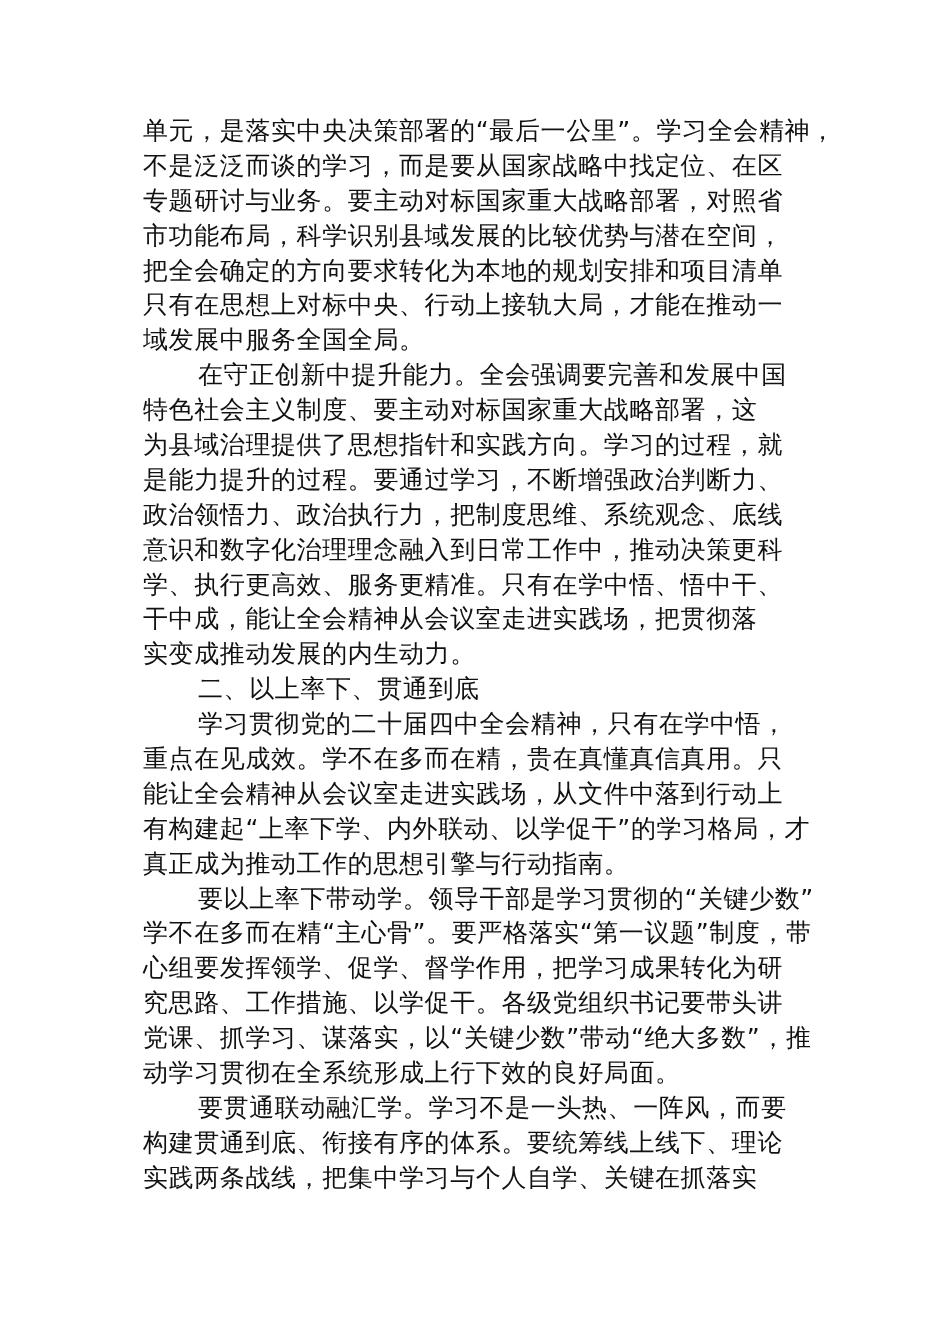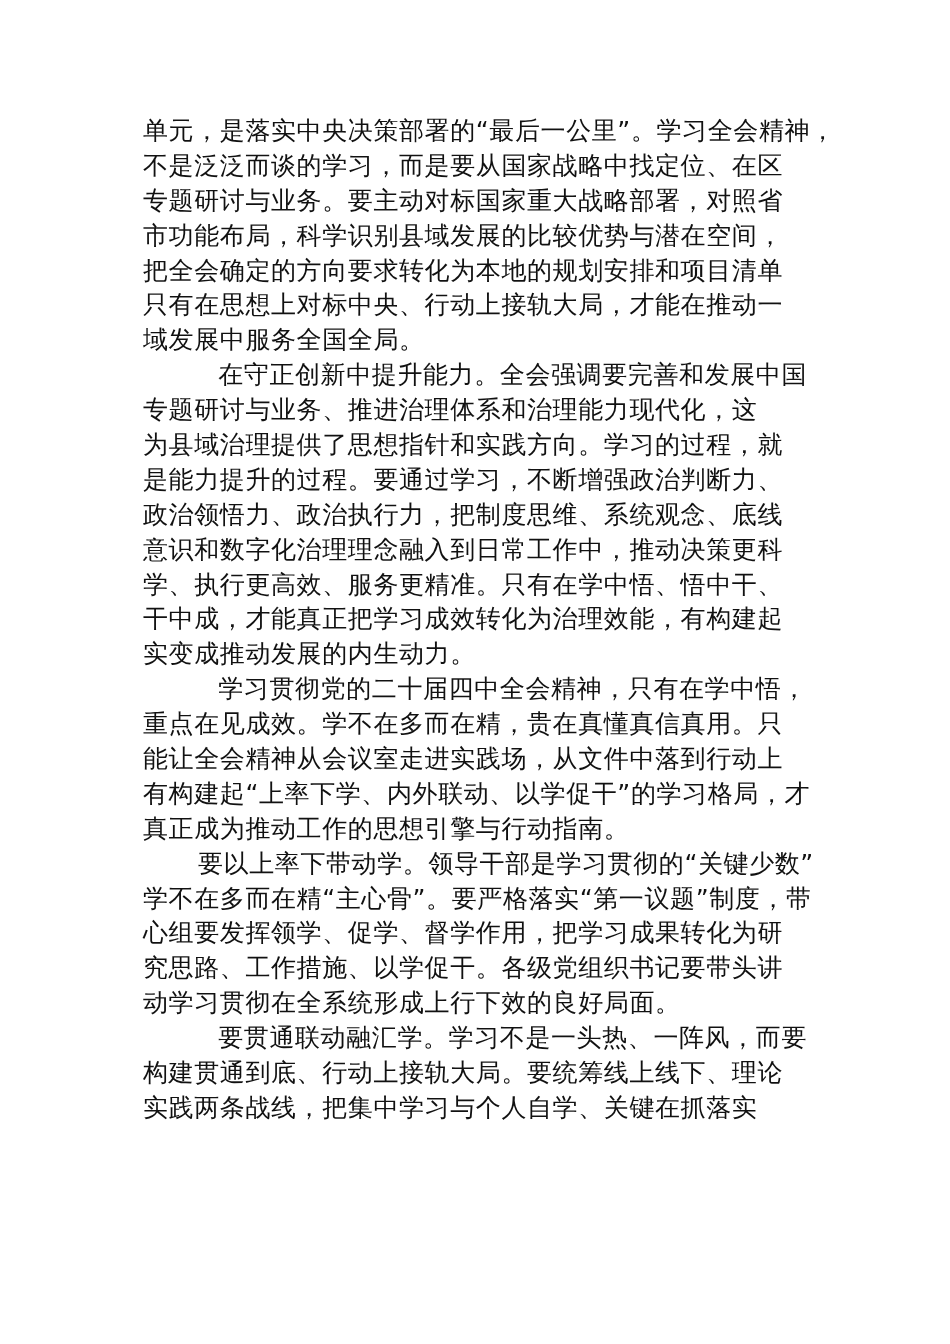--- a/index.html
+++ b/index.html
@@ -24,55 +24,56 @@
   .line {
     display: block;
     height: 34.9px;
     line-height: 34.9px;
     font-size: 25px;
     white-space: nowrap;
     letter-spacing: 0.6px;
   }
   .indent {
     padding-left: 55px;
-    text-align: right;
   }
 </style>
 </head>
 <body>
 
 <div class="page">
 
   <span class="line">单元，是落实中央决策部署的“最后一公里”。学习全会精神，</span>
   <span class="line">不是泛泛而谈的学习，而是要从国家战略中找定位、在区</span>
   <span class="line">专题研讨与业务。要主动对标国家重大战略部署，对照省</span>
   <span class="line">市功能布局，科学识别县域发展的比较优势与潜在空间，</span>
   <span class="line">把全会确定的方向要求转化为本地的规划安排和项目清单</span>
   <span class="line">只有在思想上对标中央、行动上接轨大局，才能在推动一</span>
   <span class="line">域发展中服务全国全局。</span>
 
   <span class="line indent">在守正创新中提升能力。全会强调要完善和发展中国</span>
-  <span class="line">专题研讨与业务、推进治理体系和治理能力现代化，这</span>
+  <span class="line">特色社会主义制度、要主动对标国家重大战略部署，这</span>
   <span class="line">为县域治理提供了思想指针和实践方向。学习的过程，就</span>
   <span class="line">是能力提升的过程。要通过学习，不断增强政治判断力、</span>
   <span class="line">政治领悟力、政治执行力，把制度思维、系统观念、底线</span>
   <span class="line">意识和数字化治理理念融入到日常工作中，推动决策更科</span>
   <span class="line">学、执行更高效、服务更精准。只有在学中悟、悟中干、</span>
-  <span class="line">干中成，才能真正把学习成效转化为治理效能，有构建起</span>
+  <span class="line">干中成，能让全会精神从会议室走进实践场，把贯彻落</span>
   <span class="line">实变成推动发展的内生动力。</span>
 
+  <span class="line indent">二、以上率下、贯通到底</span>
 
   <span class="line indent">学习贯彻党的二十届四中全会精神，只有在学中悟，</span>
   <span class="line">重点在见成效。学不在多而在精，贵在真懂真信真用。只</span>
   <span class="line">能让全会精神从会议室走进实践场，从文件中落到行动上</span>
   <span class="line">有构建起“上率下学、内外联动、以学促干”的学习格局，才</span>
   <span class="line">真正成为推动工作的思想引擎与行动指南。</span>
 
   <span class="line indent">要以上率下带动学。领导干部是学习贯彻的“关键少数”</span>
   <span class="line">学不在多而在精“主心骨”。要严格落实“第一议题”制度，带</span>
   <span class="line">心组要发挥领学、促学、督学作用，把学习成果转化为研</span>
   <span class="line">究思路、工作措施、以学促干。各级党组织书记要带头讲</span>
+  <span class="line">党课、抓学习、谋落实，以“关键少数”带动“绝大多数”，推</span>
   <span class="line">动学习贯彻在全系统形成上行下效的良好局面。</span>
 
   <span class="line indent">要贯通联动融汇学。学习不是一头热、一阵风，而要</span>
-  <span class="line">构建贯通到底、行动上接轨大局。要统筹线上线下、理论</span>
+  <span class="line">构建贯通到底、衔接有序的体系。要统筹线上线下、理论</span>
   <span class="line">实践两条战线，把集中学习与个人自学、关键在抓落实</span>
 </div>
 
 </body></html>

